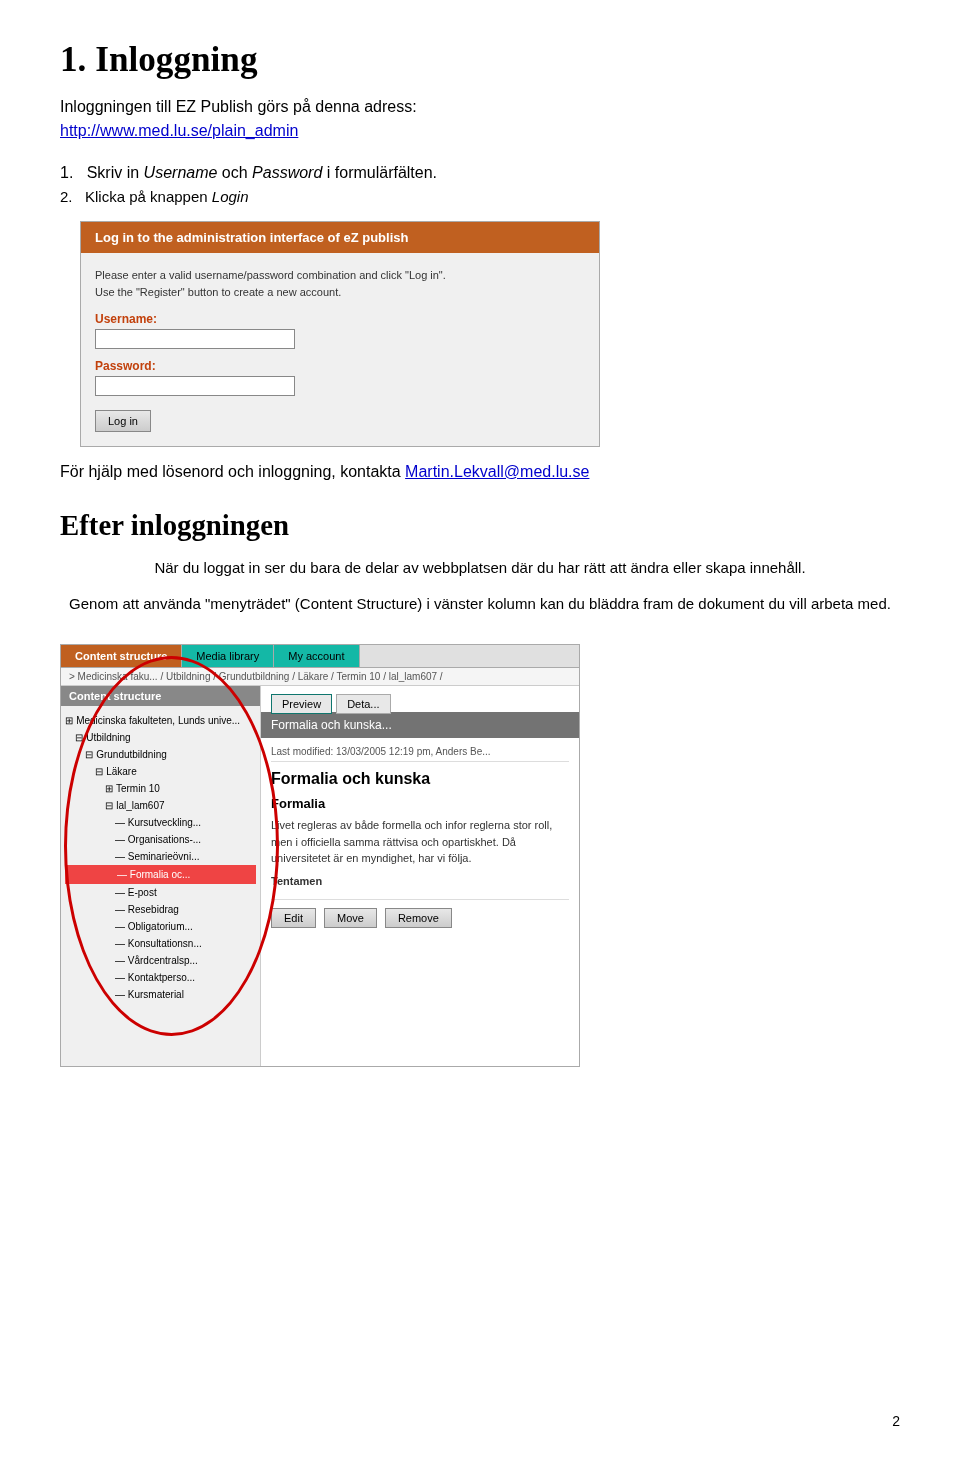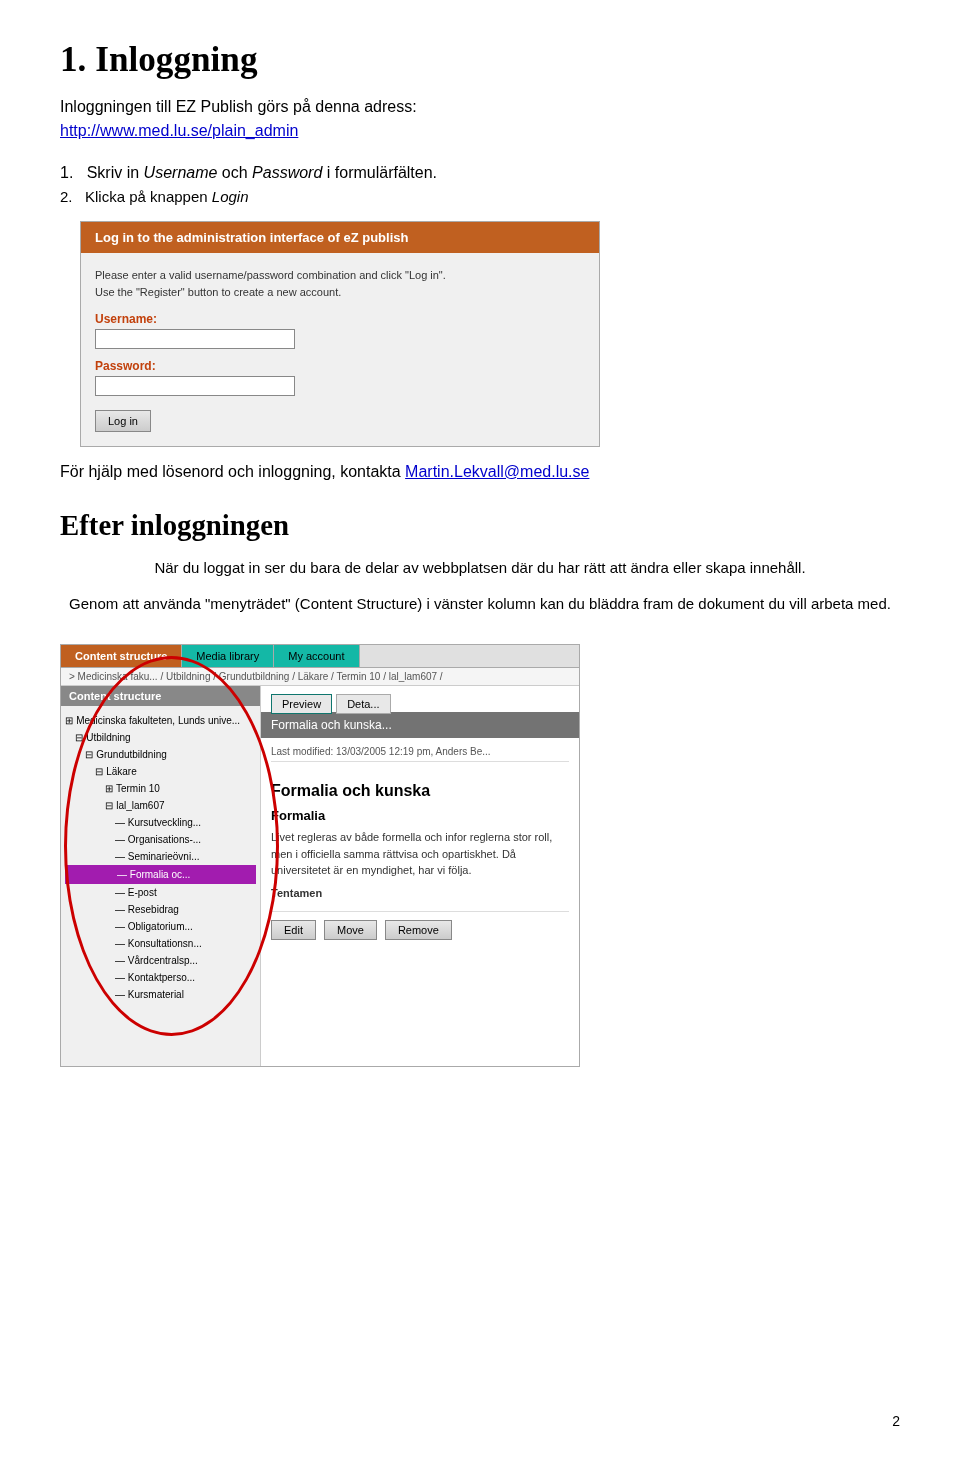--- a/index.html
+++ b/index.html
@@ -183,21 +183,21 @@
       color: #fff;
       padding: 6px 10px;
       font-weight: normal;
       font-size: 12px;
       margin: -8px -10px 8px -10px;
     }
 
     .cms-meta {
       font-size: 10px;
       color: #555;
-      margin-bottom: 20px;
+      margin-bottom: 8px;
       border-bottom: 1px solid #ddd;
       padding-bottom: 4px;
     }
 
     .cms-doc-title {
       font-size: 16px;
       font-weight: bold;
       margin-bottom: 8px;
     }
 
@@ -319,21 +319,21 @@
         <div class="cms-tree" id="cms-tree-container">
         <div style="padding-left: 0px; font-size: 10px; line-height: 1.7; cursor: pointer; white-space: nowrap; overflow: hidden; text-overflow: ellipsis;">⊞ Medicinska fakulteten, Lunds unive...</div>
             <div style="padding-left: 10px; font-size: 10px; line-height: 1.7; cursor: pointer; white-space: nowrap; overflow: hidden; text-overflow: ellipsis;">⊟ Utbildning</div>
             <div style="padding-left: 20px; font-size: 10px; line-height: 1.7; cursor: pointer; white-space: nowrap; overflow: hidden; text-overflow: ellipsis;">⊟ Grundutbildning</div>
             <div style="padding-left: 30px; font-size: 10px; line-height: 1.7; cursor: pointer; white-space: nowrap; overflow: hidden; text-overflow: ellipsis;">⊟ Läkare</div>
             <div style="padding-left: 40px; font-size: 10px; line-height: 1.7; cursor: pointer; white-space: nowrap; overflow: hidden; text-overflow: ellipsis;">⊞ Termin 10</div>
             <div style="padding-left: 40px; font-size: 10px; line-height: 1.7; cursor: pointer; white-space: nowrap; overflow: hidden; text-overflow: ellipsis;">⊟ lal_lam607</div>
             <div style="padding-left: 50px; font-size: 10px; line-height: 1.7; cursor: pointer; white-space: nowrap; overflow: hidden; text-overflow: ellipsis;">— Kursutveckling...</div>
             <div style="padding-left: 50px; font-size: 10px; line-height: 1.7; cursor: pointer; white-space: nowrap; overflow: hidden; text-overflow: ellipsis;">— Organisations-...</div>
             <div style="padding-left: 50px; font-size: 10px; line-height: 1.7; cursor: pointer; white-space: nowrap; overflow: hidden; text-overflow: ellipsis;">— Seminarieövni...</div>
-            <div style="padding: 1px 4px 1px 52px; font-size: 10px; line-height: 1.7; cursor: pointer; white-space: nowrap; overflow: hidden; text-overflow: ellipsis; background: #a21caf; color: rgb(255, 255, 255);">— Formalia oc...</div>
+            <div style="padding: 1px 4px 1px 52px; font-size: 10px; line-height: 1.7; cursor: pointer; white-space: nowrap; overflow: hidden; text-overflow: ellipsis; background: #ef4444; color: rgb(255, 255, 255);">— Formalia oc...</div>
             <div style="padding-left: 50px; font-size: 10px; line-height: 1.7; cursor: pointer; white-space: nowrap; overflow: hidden; text-overflow: ellipsis;">— E-post</div>
             <div style="padding-left: 50px; font-size: 10px; line-height: 1.7; cursor: pointer; white-space: nowrap; overflow: hidden; text-overflow: ellipsis;">— Resebidrag</div>
             <div style="padding-left: 50px; font-size: 10px; line-height: 1.7; cursor: pointer; white-space: nowrap; overflow: hidden; text-overflow: ellipsis;">— Obligatorium...</div>
             <div style="padding-left: 50px; font-size: 10px; line-height: 1.7; cursor: pointer; white-space: nowrap; overflow: hidden; text-overflow: ellipsis;">— Konsultationsn...</div>
             <div style="padding-left: 50px; font-size: 10px; line-height: 1.7; cursor: pointer; white-space: nowrap; overflow: hidden; text-overflow: ellipsis;">— Vårdcentralsp...</div>
             <div style="padding-left: 50px; font-size: 10px; line-height: 1.7; cursor: pointer; white-space: nowrap; overflow: hidden; text-overflow: ellipsis;">— Kontaktperso...</div>
             <div style="padding-left: 50px; font-size: 10px; line-height: 1.7; cursor: pointer; white-space: nowrap; overflow: hidden; text-overflow: ellipsis;">— Kursmaterial</div>
           </div>
       </div>
 

